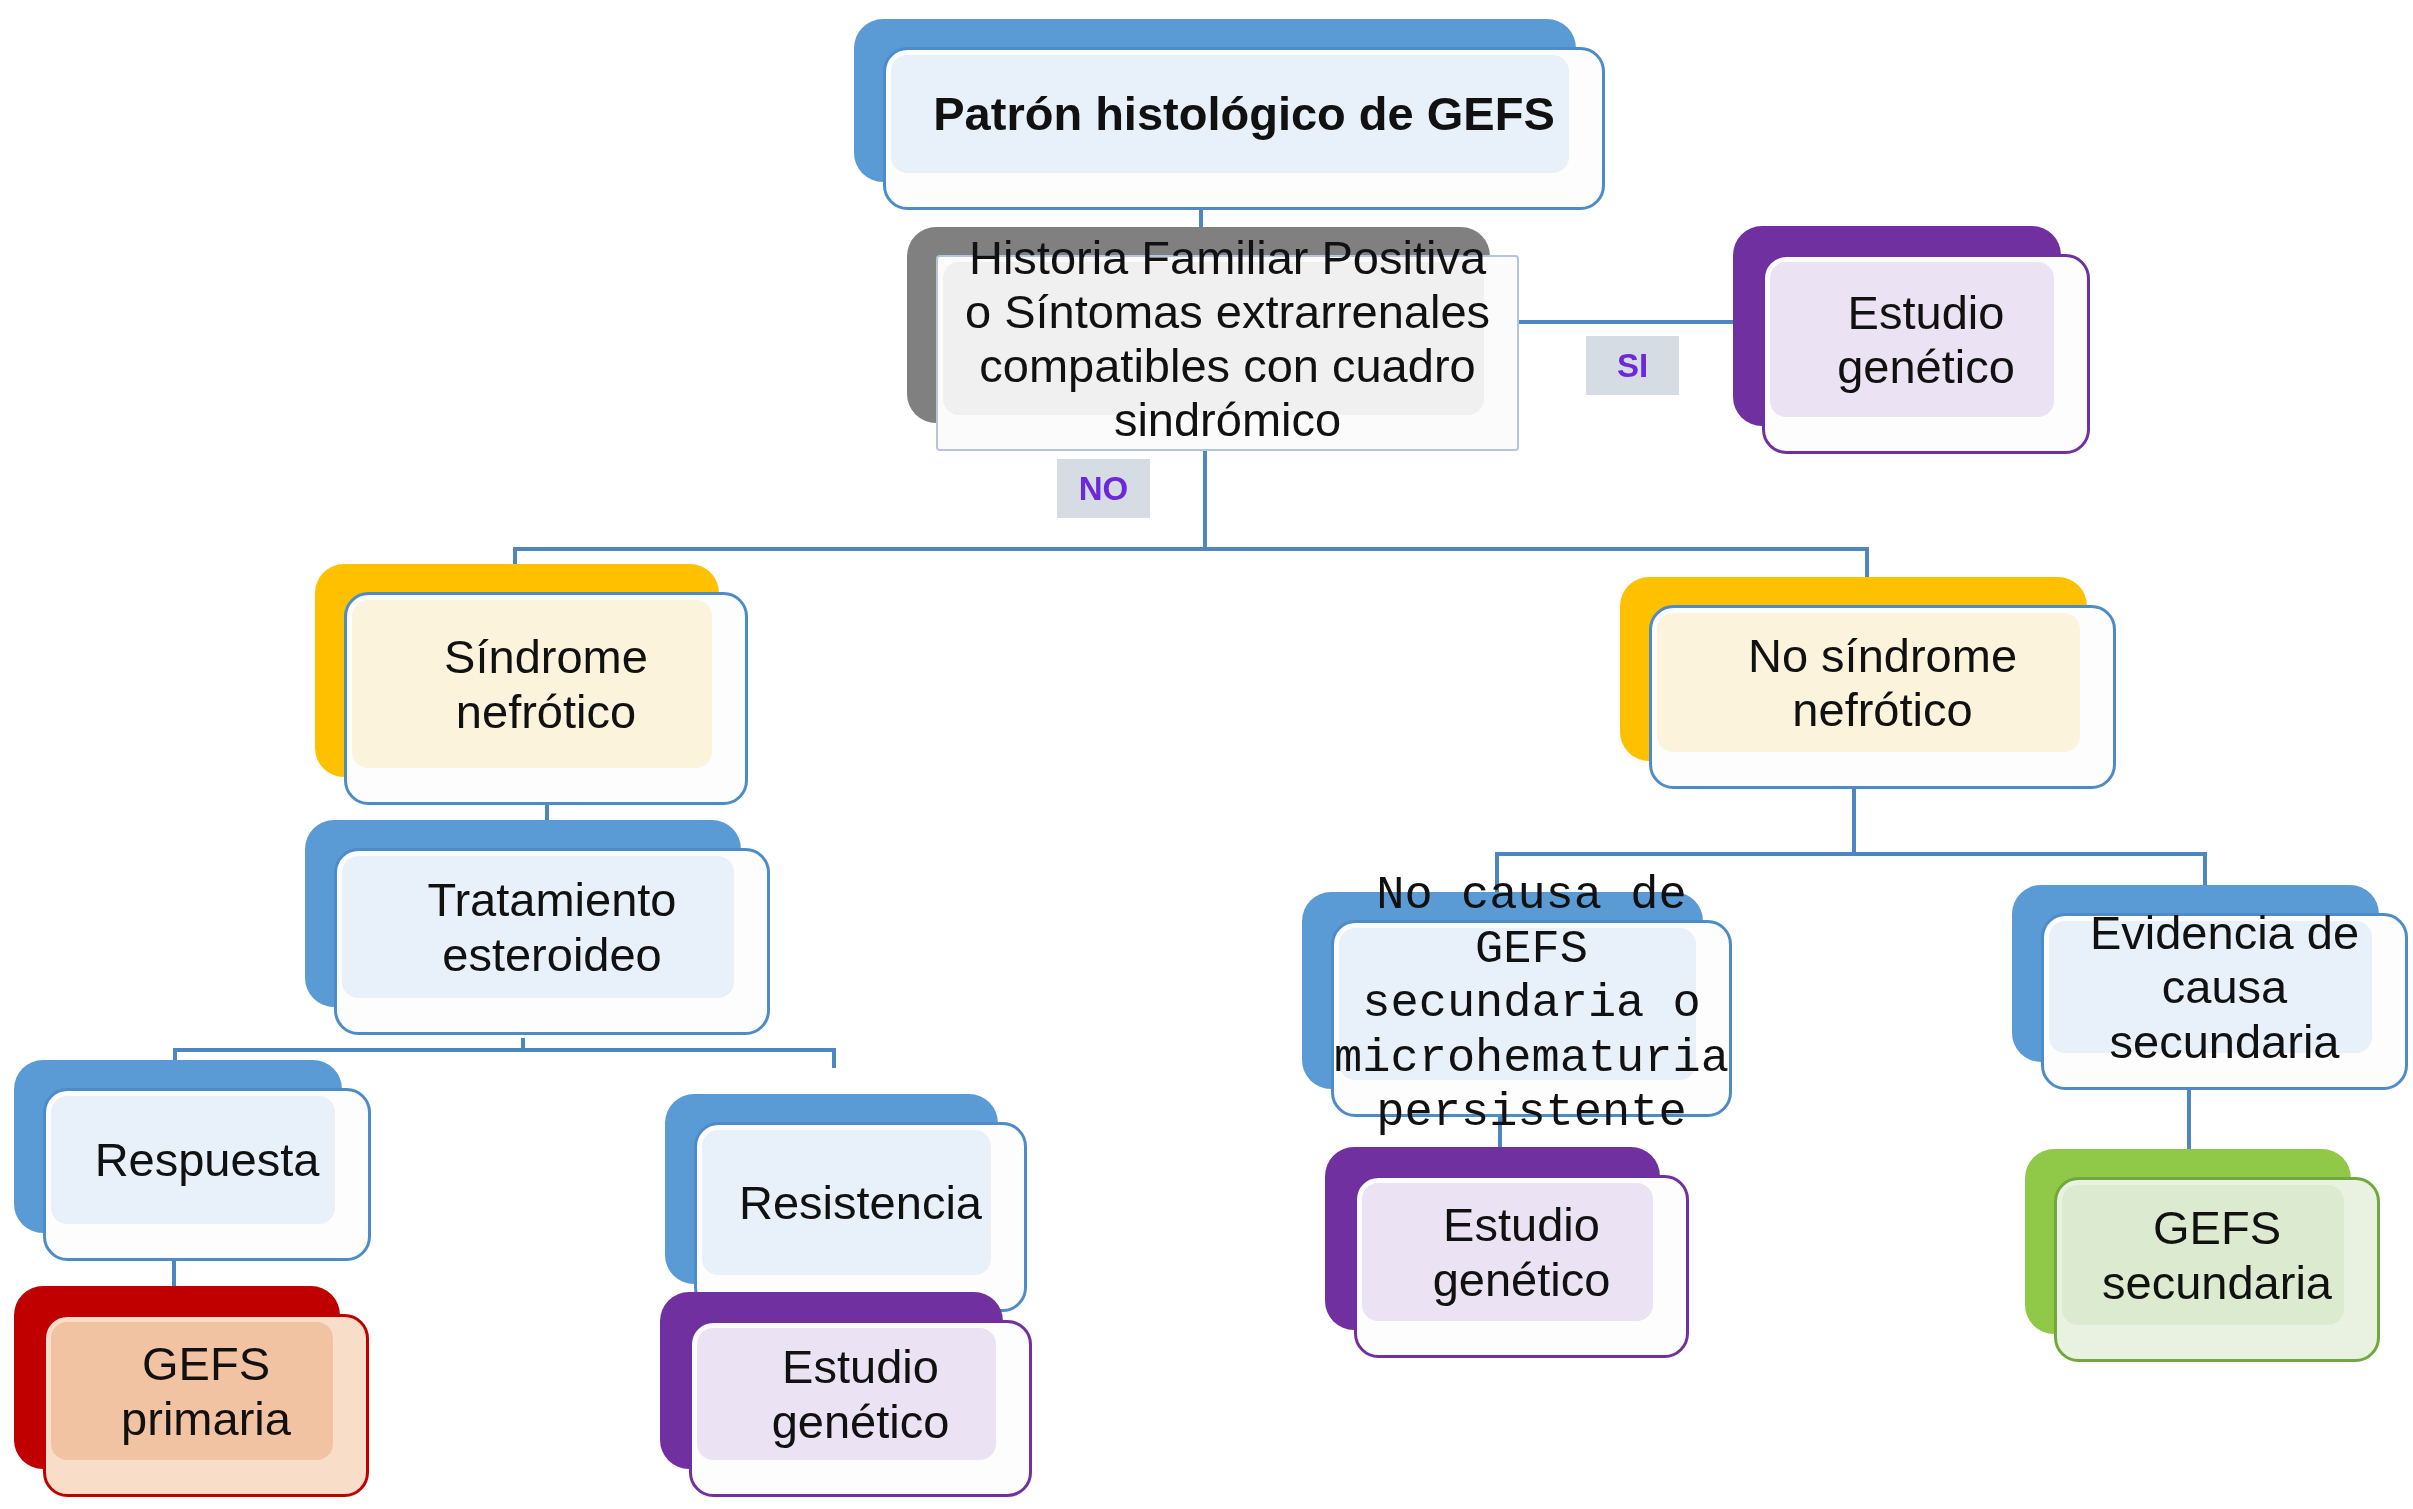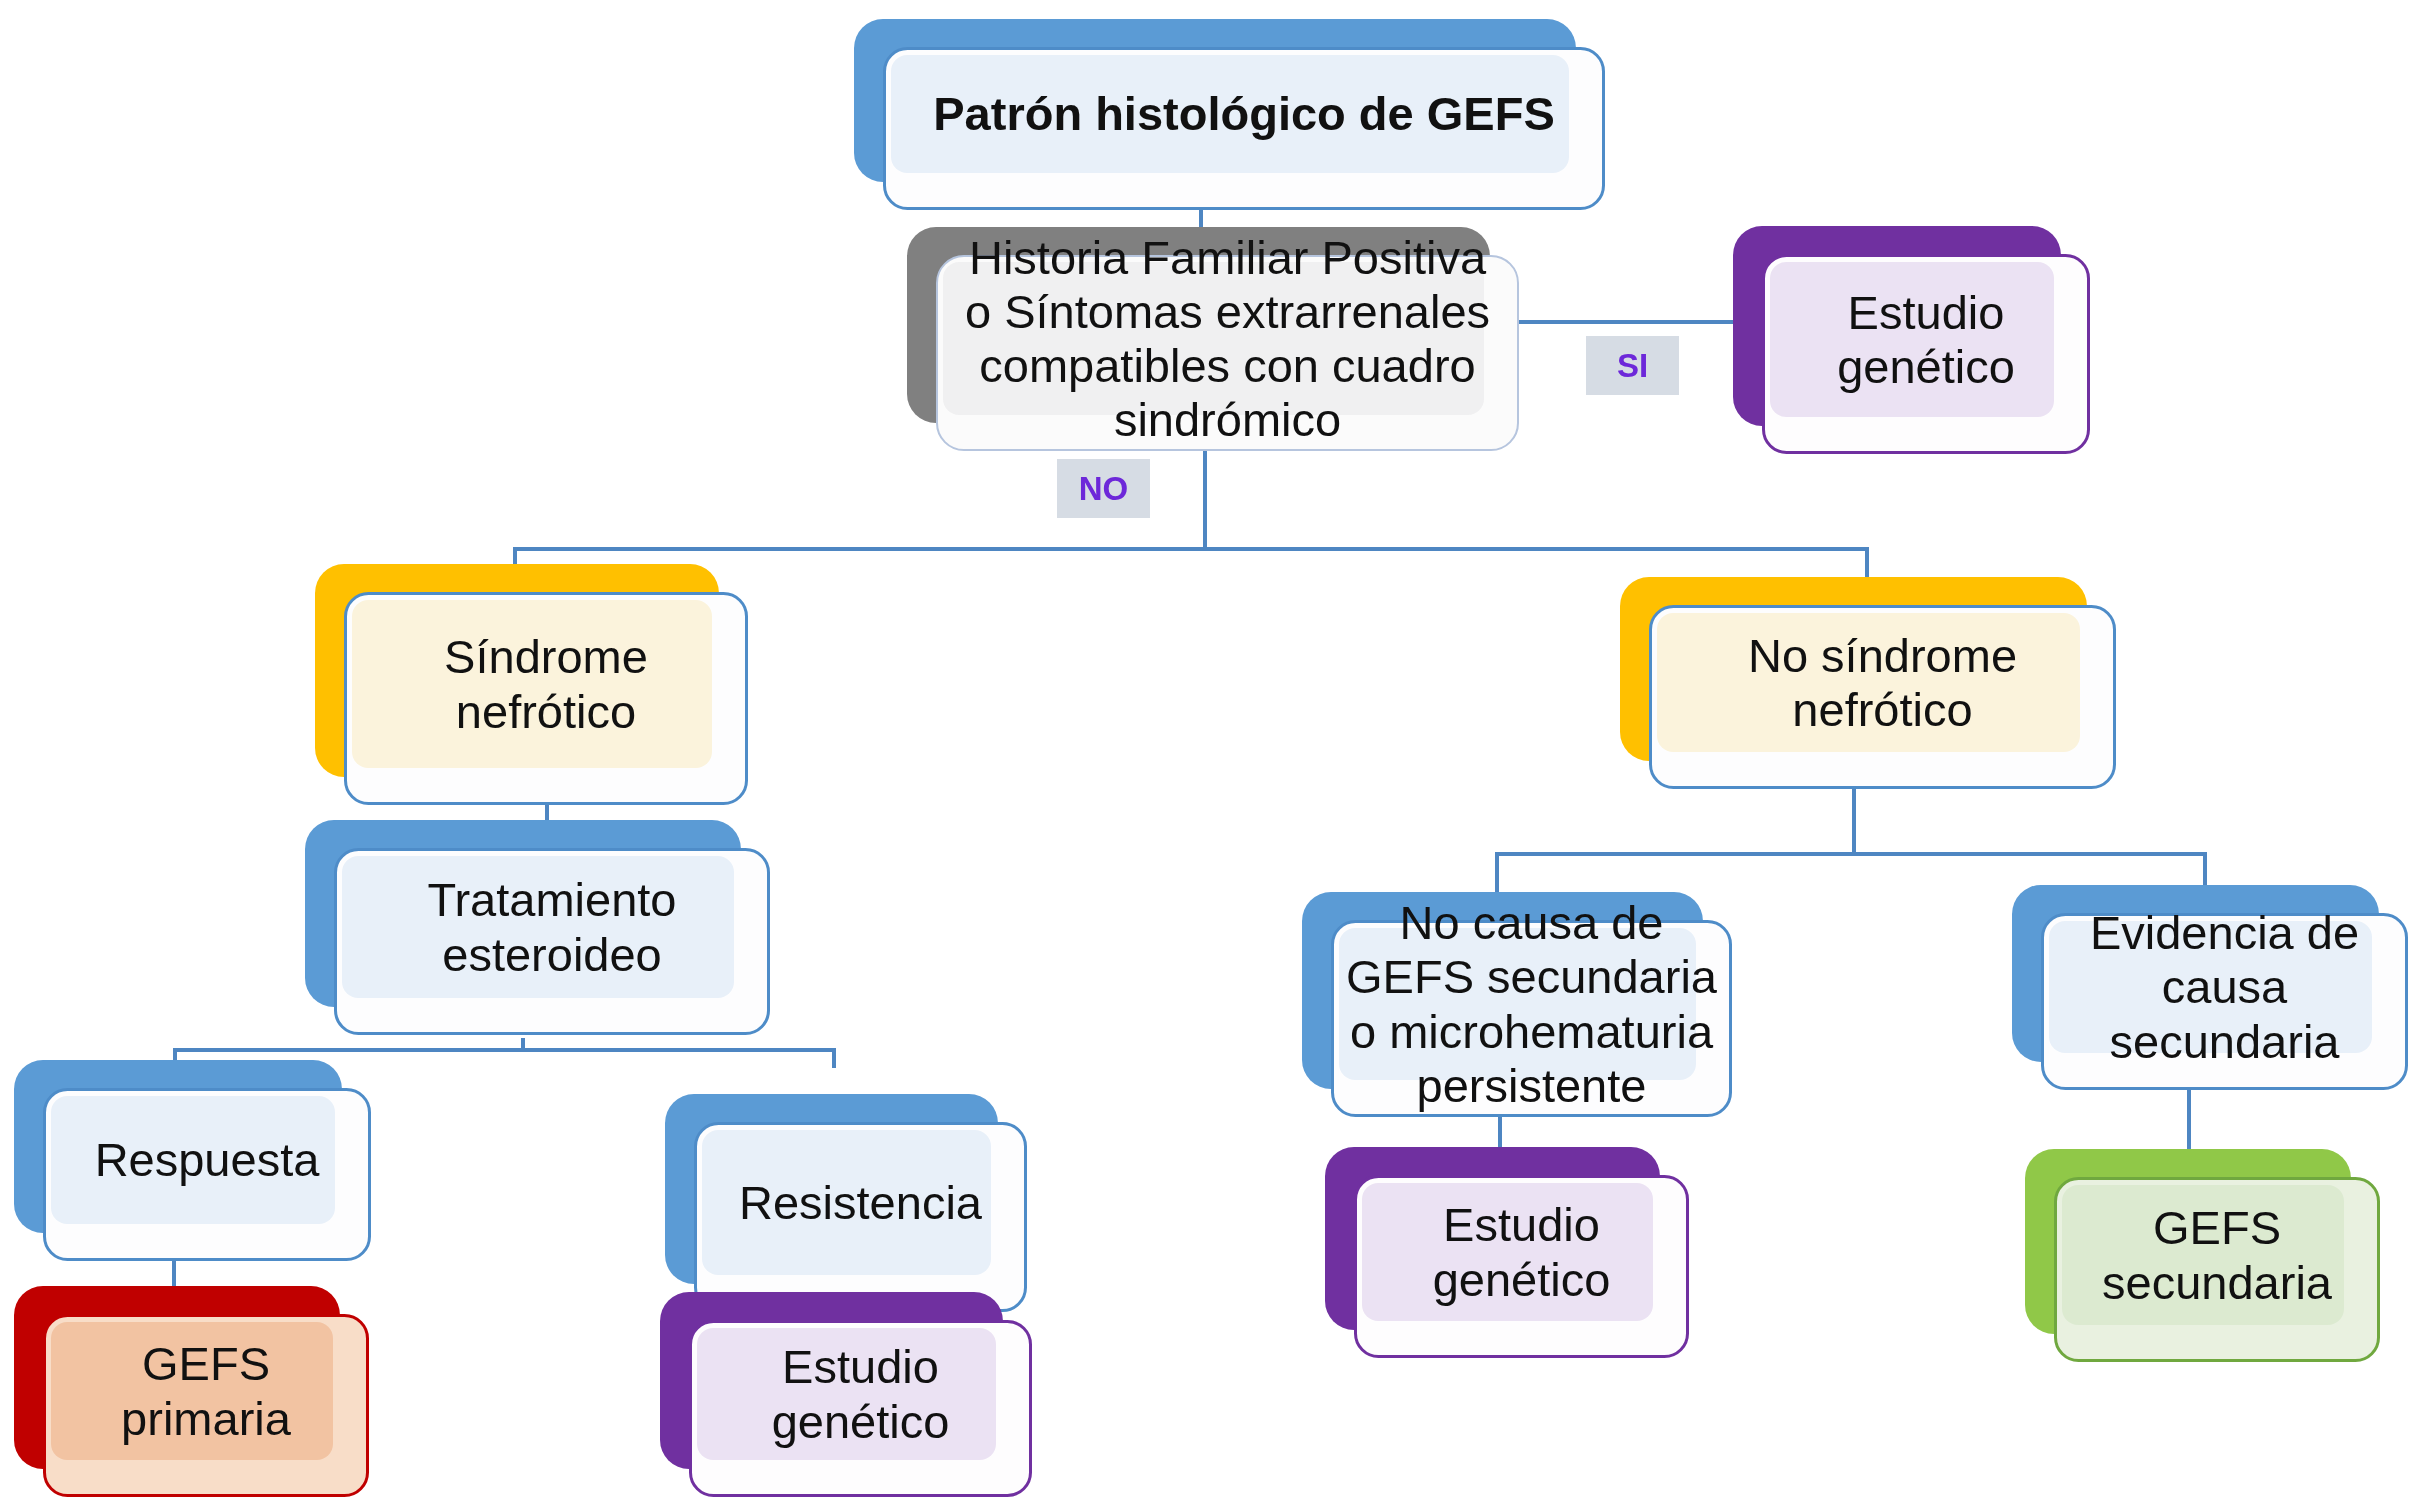--- a/index.html
+++ b/index.html
@@ -47,30 +47,30 @@
   }
   .node .label{
     position:absolute;inset:0;
     padding:0 11.4px 28px;
     display:flex;align-items:center;justify-content:center;
     text-align:center;
     font-size:47px;line-height:1.15;color:#111;
   }
   .label-title{font-size:51px;font-weight:bold;}
   .label-sm{font-size:41px;line-height:1.2;padding:0 33px 18px;}
-  .label-xs{font-size:44px;line-height:1.08;padding:0 9.8px 21px;}
+  .label-xs{font-size:44px;line-height:1.08;padding:0 9.8px 21px;font-family:Liberation Mono, monospace;}
 
   
   .t-blue  {--sh:var(--blue-shadow);  --bd:var(--blue-border);  --tint:var(--blue-tint);  --bg:#fdfdfe;}
   .t-gray  {--sh:var(--gray-shadow);  --bd:var(--gray-border);  --tint:var(--gray-tint);  --bg:#fbfbfb;}
   .t-purple{--sh:var(--purple-shadow);--bd:var(--purple-shadow);--tint:var(--purple-tint);--bg:#fefdfe;}
   .t-yellow{--sh:var(--yellow-shadow);--bd:var(--blue-border);  --tint:var(--yellow-tint);--bg:#fdfdfe;}
   .t-red   {--sh:var(--red-shadow);   --bd:var(--red-shadow);   --tint:var(--red-tint);   --bg:var(--red-bg);}
   .t-green {--sh:var(--green-shadow); --bd:var(--green-border); --tint:var(--green-tint); --bg:var(--green-bg);}
-  .t-gray .box{border-width:2.4px;border-radius:28px;}
+  .t-gray .box{border-width:2.4px;border-radius:4px;}
 </style>
 </head>
 <body>
 
 <div class="canvas">
 
   <div class="edge v" style="left:1199px;top:210px;height:47px"></div>
   <div class="edge h" style="left:1519px;top:320px;width:245px"></div>
   <div class="edge v" style="left:1203px;top:450px;height:99px"></div>
   <div class="edge h" style="left:513px;top:547px;width:1356px"></div>

